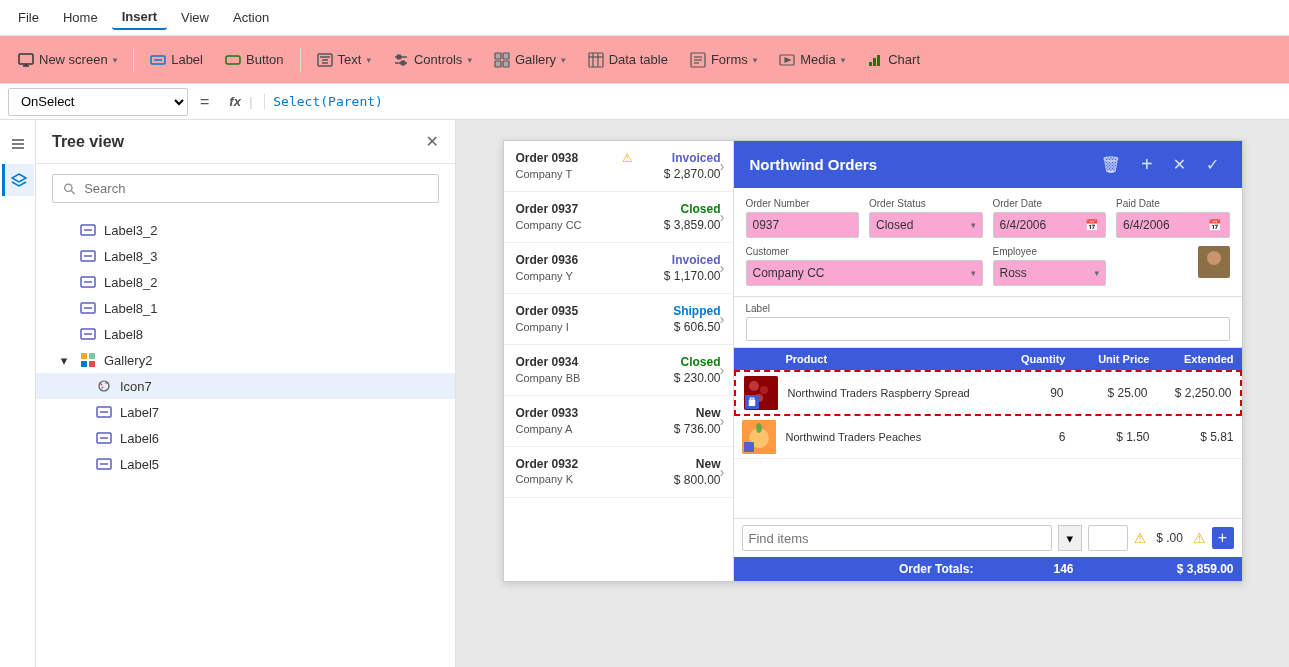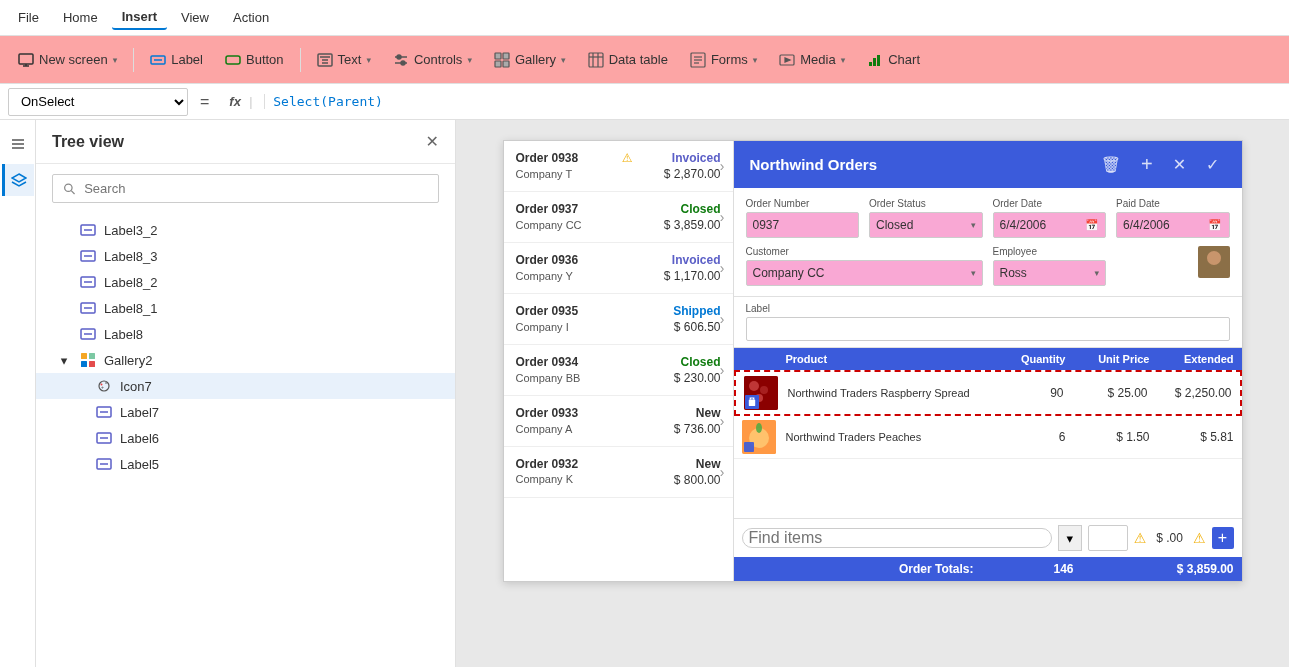--- a/index.html
+++ b/index.html
@@ -86,21 +86,21 @@
     .products-header { display: grid; grid-template-columns: 40px 1fr 80px 80px 80px; background: #3b5bdb; color: #fff; font-size: 11px; font-weight: 600; padding: 5px 8px; gap: 4px; }
     .products-body { flex: 1; overflow-y: auto; }
     .product-row { display: grid; grid-template-columns: 40px 1fr 80px 80px 80px; padding: 4px 8px; border-bottom: 1px solid #eee; align-items: center; gap: 4px; }
     .product-thumb { width: 34px; height: 34px; background: #ddd; border-radius: 2px; overflow: hidden; display: flex; align-items: center; justify-content: center; position: relative; }
     .product-name { font-size: 11px; color: #333; }
     .product-qty { font-size: 12px; text-align: right; color: #333; }
     .product-price { font-size: 12px; text-align: right; color: #333; }
     .product-ext { font-size: 12px; text-align: right; color: #333; }
 
     .products-footer { padding: 6px 8px; border-top: 1px solid #e0e0e0; display: flex; align-items: center; gap: 6px; background: #fff; }
-    .find-items-input { flex: 1; height: 20px; border: 1px solid #ccc; border-radius: 13px; padding: 0 6px; font-size: 16px; }
+    .find-items-input { flex: 1; height: 26px; border: 1px solid #ccc; border-radius: 2px; padding: 0 6px; font-size: 13px; }
     .find-items-dropdown { width: 24px; height: 26px; border: 1px solid #ccc; background: #f0f0f0; display: flex; align-items: center; justify-content: center; cursor: pointer; }
     .warn-icon-sm { color: #f0ad00; font-size: 14px; }
     .total-amount { font-size: 12px; color: #333; padding: 0 4px; }
     .add-btn { width: 22px; height: 22px; background: #3b5bdb; color: #fff; border: none; cursor: pointer; border-radius: 2px; font-size: 16px; display: flex; align-items: center; justify-content: center; }
 
     .order-totals { background: #3b5bdb; color: #fff; padding: 5px 8px; display: flex; align-items: center; font-size: 12px; font-weight: 600; }
     .totals-label { flex: 1; text-align: right; padding-right: 20px; }
     .totals-qty { width: 80px; text-align: right; }
     .totals-spacer { width: 80px; }
     .totals-ext { width: 80px; text-align: right; }

